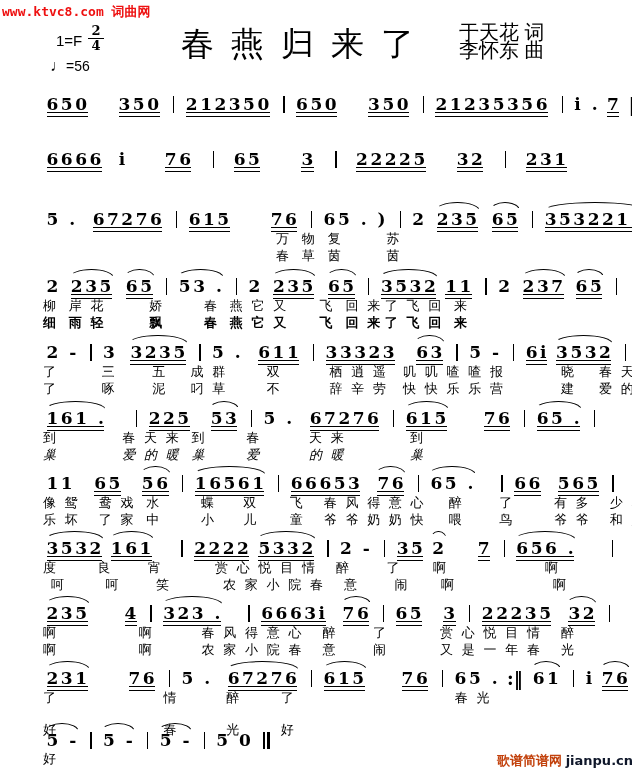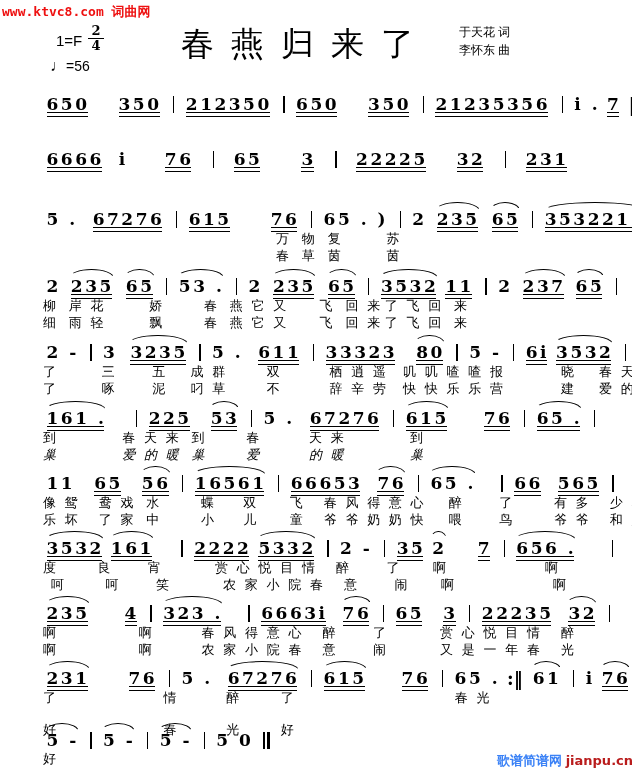--- a/index.html
+++ b/index.html
@@ -16,21 +16,21 @@
   
   .keysig{position:absolute;left:56px;top:32px;font-size:15px;}
   .meter{position:absolute;left:88px;top:24px;width:16px;text-align:center;
     font-size:13px;font-weight:bold;line-height:14px;font-family:"DejaVu Serif", serif;}
   .meter .num{display:block;border-bottom:1.5px solid #000;padding:0 2px;}
   .meter .den{display:block;padding:0 2px;}
   .tempo{position:absolute;left:50px;top:57px;font-size:14px;}
   .tempo .glyph{font-size:16px;}
   .title{position:absolute;left:181px;top:22px;font-size:33px;letter-spacing:17px;
     font-family:"Liberation Serif", serif;white-space:nowrap;}
-  .credits{position:absolute;left:459px;top:23px;font-size:12px;line-height:18px;
+  .credits{position:absolute;left:459px;top:23px;font-size:20px;line-height:18px;
     white-space:nowrap;}
   
   .system{position:absolute;display:flex;align-items:flex-start;}
   .note{position:relative;display:inline-block;white-space:pre;
     font-family:"DejaVu Serif", serif;font-weight:bold;font-size:17px;
     letter-spacing:2.5px;line-height:19px;margin:0 3.5px;}
   .note.u::after{content:"";position:absolute;left:0;right:2px;bottom:-3px;height:3px;
     border-top:1px solid #000;border-bottom:1px solid #000;}
   .note.arc::before{content:"";position:absolute;left:-2px;right:0;top:-8px;height:7px;
     border:1px solid transparent;border-top:1.2px solid #000;
@@ -138,35 +138,35 @@
       <span class="note u">11</span>
       <div class="bar"></div>
       <span class="note">2</span>
       <div class="sp" style="width: 3px;"></div>
       <span class="note u arc">237</span>
       <div class="sp" style="width: 3px;"></div>
       <span class="note u arc">65</span>
       <div class="bar"></div>
     </div>
     <div class="lyric" style="left: 43px; top: 298px;">柳   岸  花           娇          春   燕  它  又        飞   回  来 了  飞  回   来</div>
-    <div class="lyric" style="left: 43px; top: 315px;">细   雨  轻           飘          春   燕  它  又        飞   回  来 了  飞  回   来</div>
+    <div class="lyric" style="left: 43px; top: 315px; font-weight: bold;">细   雨  轻           飘          春   燕  它  又        飞   回  来 了  飞  回   来</div>
     <div class="system" style="left: 43px; top: 343px;">
       <span class="note">2 -</span>
       <div class="bar"></div>
       <span class="note">3</span>
       <div class="sp" style="width: 6px;"></div>
       <span class="note u arc">3235</span>
       <div class="bar"></div>
       <span class="note">5 .</span>
       <div class="sp" style="width: 8px;"></div>
       <span class="note u">611</span>
       <div class="bar"></div>
       <span class="note u">33323</span>
       <div class="sp" style="width: 12px;"></div>
-      <span class="note u arc">80</span>
+      <span class="note u arc">63</span>
       <div class="bar"></div>
       <span class="note">5 -</span>
       <div class="bar"></div>
       <span class="note u">6i</span>
       <span class="note u arc">3532</span>
       <div class="bar"></div>
     </div>
     <div class="lyric" style="left: 43px; top: 364px;">了           三         五      成  群          双            栖  逍  遥    叽  叽  喳  喳  报              晓      春  天  来</div>
     <div class="lyric" style="left: 43px; top: 381px;">了           啄         泥      叼  草          不            辞  辛  劳    快  快  乐  乐  营              建      爱  的  暖</div>
     <div class="system" style="left: 43px; top: 409px;">
@@ -286,13 +286,13 @@
       <span class="note arc">5 -</span>
       <div class="bar"></div>
       <span class="note arc">5 -</span>
       <div class="bar"></div>
       <span class="note">5 0</span>
       <div class="endbar"></div>
     </div>
     <div class="lyric" style="left: 43px; top: 751px;">好</div>
   </div>
 
-<div class="wm-bottom"><span class="site" style="color: #3b82f6;">歌谱简谱网 </span><span class="url" style="color: #b91c1c;">jianpu.cn</span></div>
+<div class="wm-bottom"><span class="site" style="color: #c2410c;">歌谱简谱网 </span><span class="url" style="color: #0f172a;">jianpu.cn</span></div>
 
 </body></html>

